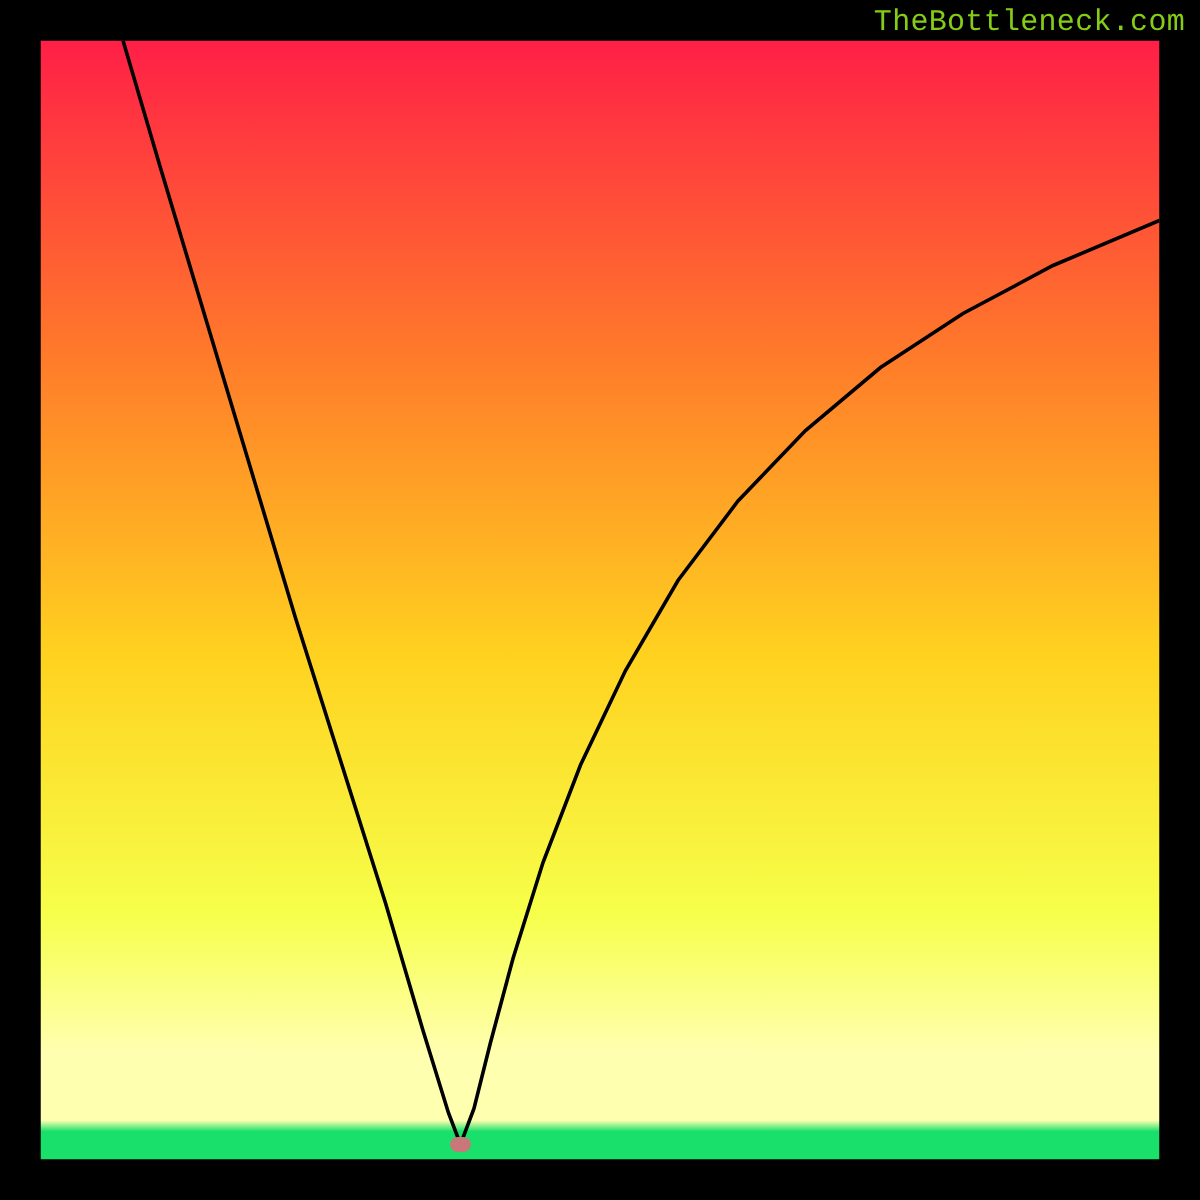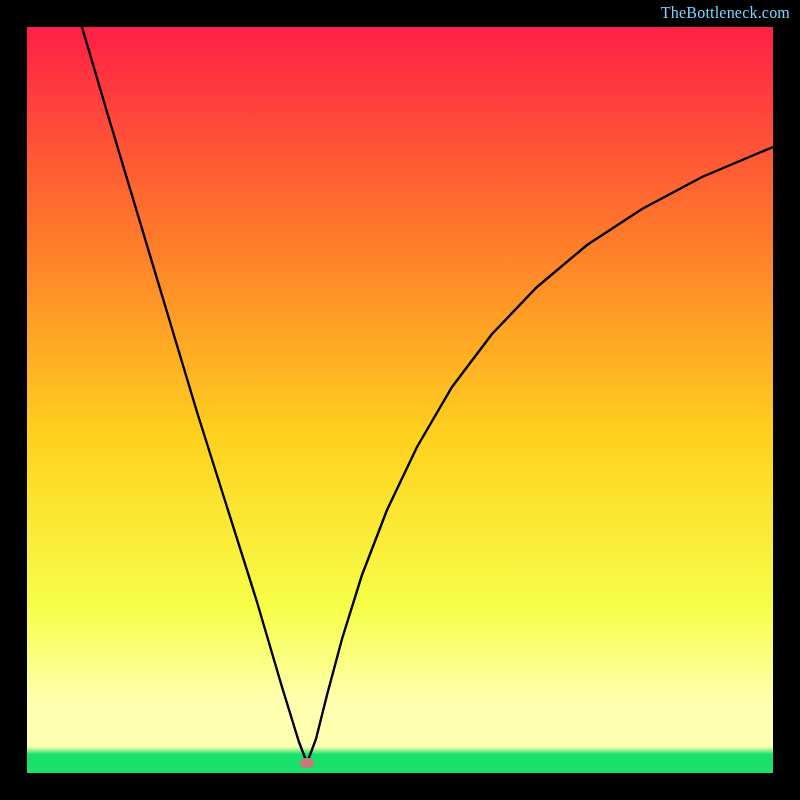--- a/index.html
+++ b/index.html
@@ -36,23 +36,23 @@
     position: absolute;
     width: 14px;
     height: 10px;
     border-radius: 5px;
     transform: translate(-50%, -50%);
   }
   .watermark {
     position: absolute;
     top: 4px;
     right: 10px;
-    font-family: Liberation Serif, serif;
-    font-size: 16px;
-    color: #7dd3fc;
+    font-family: Liberation Mono, monospace;
+    font-size: 20px;
+    color: #84cc16;
     letter-spacing: 0.2px;
   }
 </style>
 </head>
 <body>
 
 <div class="frame">
 
   <svg class="gradient" viewBox="0 0 746 746" preserveAspectRatio="none">
     <defs>

